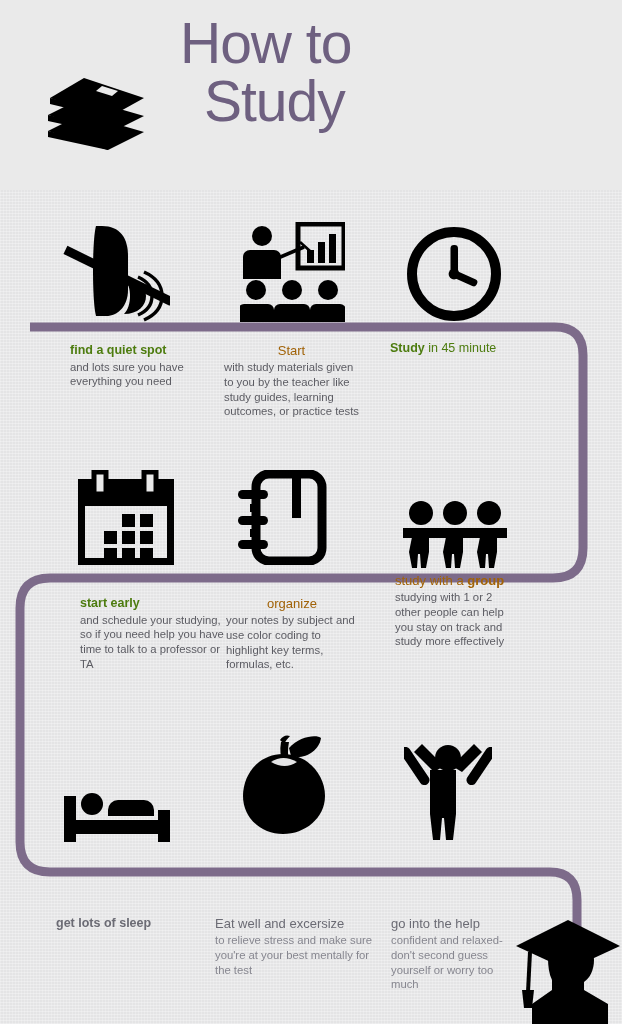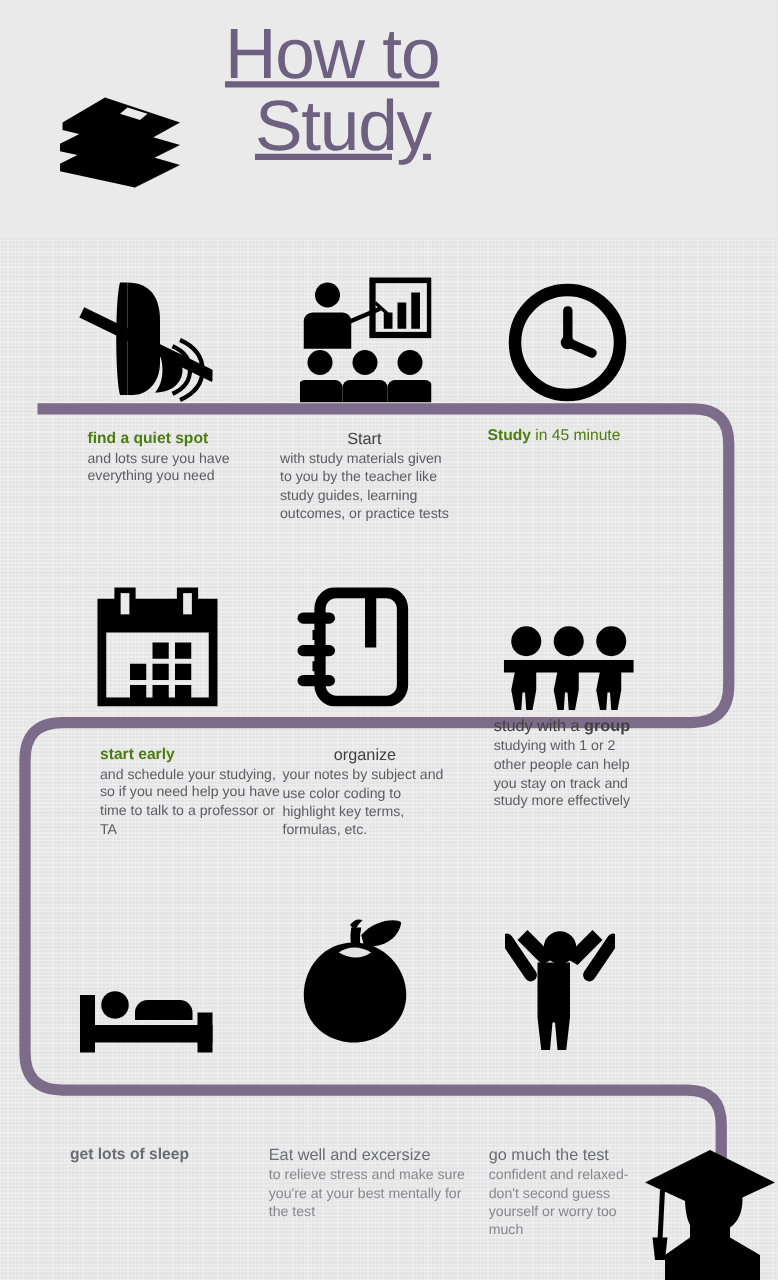--- a/index.html
+++ b/index.html
@@ -12,21 +12,21 @@
   }
 
   
   #header {
     position:absolute; left:0; top:0; width:622px; height:190px;
     background:#eaeaea;
   }
   #title {
     position:absolute; left:180px; top:14px; width:400px;
     font-size:57px; line-height:1.02; font-weight:400;
-    color:#6e6080; letter-spacing:-1px;text-decoration:underline;
+    color:#6e6080; letter-spacing:-1px;
   }
   #title .l2 { display:block; padding-left:24px; }
   #books-icon { position:absolute; left:42px; top:74px; }
 
   
   #board {
     position:absolute; left:0; top:190px; width:622px; height:834px;
     background:
       repeating-linear-gradient(0deg, rgba(255,255,255,.30) 0px, rgba(255,255,255,.30) 1px, rgba(0,0,0,0) 1px, rgba(0,0,0,0) 3px),
       repeating-linear-gradient(90deg, rgba(255,255,255,.22) 0px, rgba(255,255,255,.22) 1px, rgba(0,0,0,0) 1px, rgba(0,0,0,0) 3px),
@@ -37,21 +37,21 @@
   #path-svg { position:absolute; left:0; top:0; width:622px; height:1024px; pointer-events:none; }
 
   .icon-wrap { position:absolute; }
 
   .txt { position:absolute; color:#58585e; }
   .txt .head {
     display:block; font-size:12.5px; font-weight:700; color:#4d7c0f;
     line-height:1.25; margin-bottom:1px;
   }
   .txt .head .reg { font-weight:400;margin-top:47px; }
-  .txt .head.thin { font-weight:400; font-size:13px; color:#404040; }
+  .txt .head.thin { font-weight:400; font-size:13px; color:#a16207; }
   .txt .body-t { display:block; font-size:11.3px; line-height:1.30; color:#5c5c63; }
   .txt.center .head { text-align:center; }
   .txt.pale .head { color:#6b6b74;margin-top:48px; }
   .txt.pale .body-t { color:#86868f; }
 
   svg.ico { display:block; }
 </style>
 </head>
 <body>
 
@@ -246,21 +246,21 @@
 <div class="txt pale" style="left:56px; top:868px; width:130px;">
   <span class="head">get lots of sleep</span>
 </div>
 
 <div class="txt pale" style="left:215px; top:868px; width:165px;">
   <span class="head thin">Eat well and excersize</span>
   <span class="body-t">to relieve stress and make sure you're at your best mentally for the test</span>
 </div>
 
 <div class="txt pale" style="left:391px; top:868px; width:122px;">
-  <span class="head thin">go much the test</span>
+  <span class="head thin">go into the help</span>
   <span class="body-t">confident and relaxed- don't second guess yourself or worry too much</span>
 </div>
 
 <div class="icon-wrap" style="left:512px; top:918px;">
   <svg class="ico" width="110" height="106" viewBox="0 0 110 106">
 
     <path d="M36 40 C36 24 46 16 58 16 C72 16 82 26 82 42 C82 52 78 60 72 64 L72 72
              L96 86 L96 106 L20 106 L20 86 L40 72 L40 62 C37 56 36 48 36 40 Z" fill="#000"></path>
 
     <path d="M56 2 L108 28 L56 52 L4 28 Z" fill="#000"></path>

